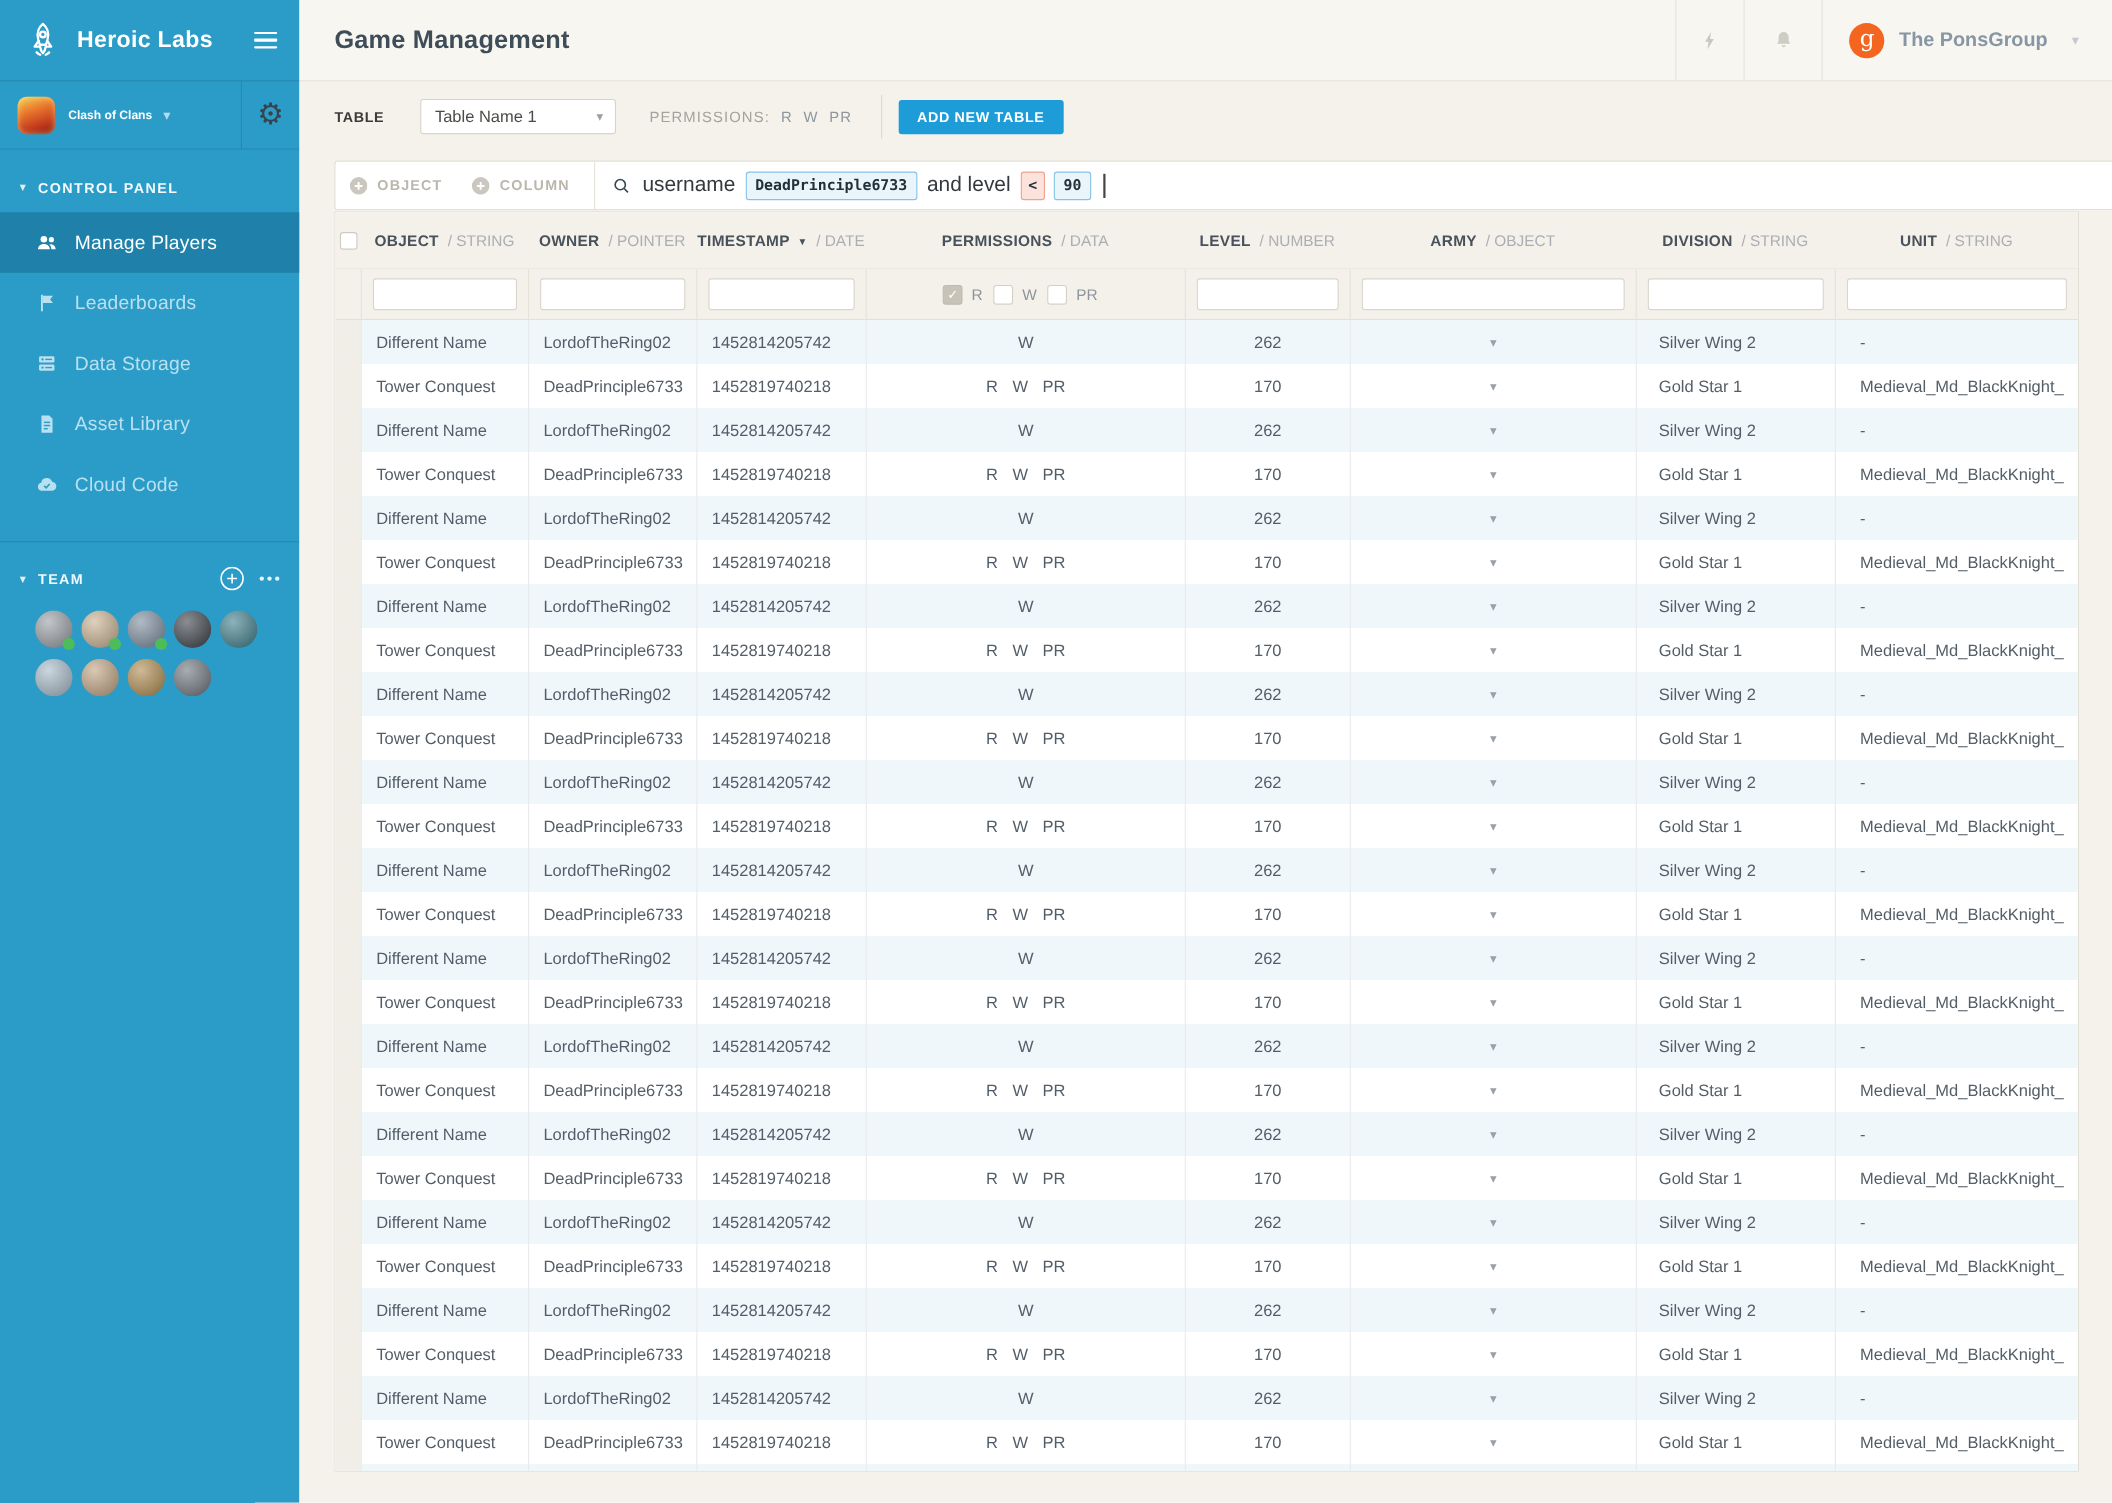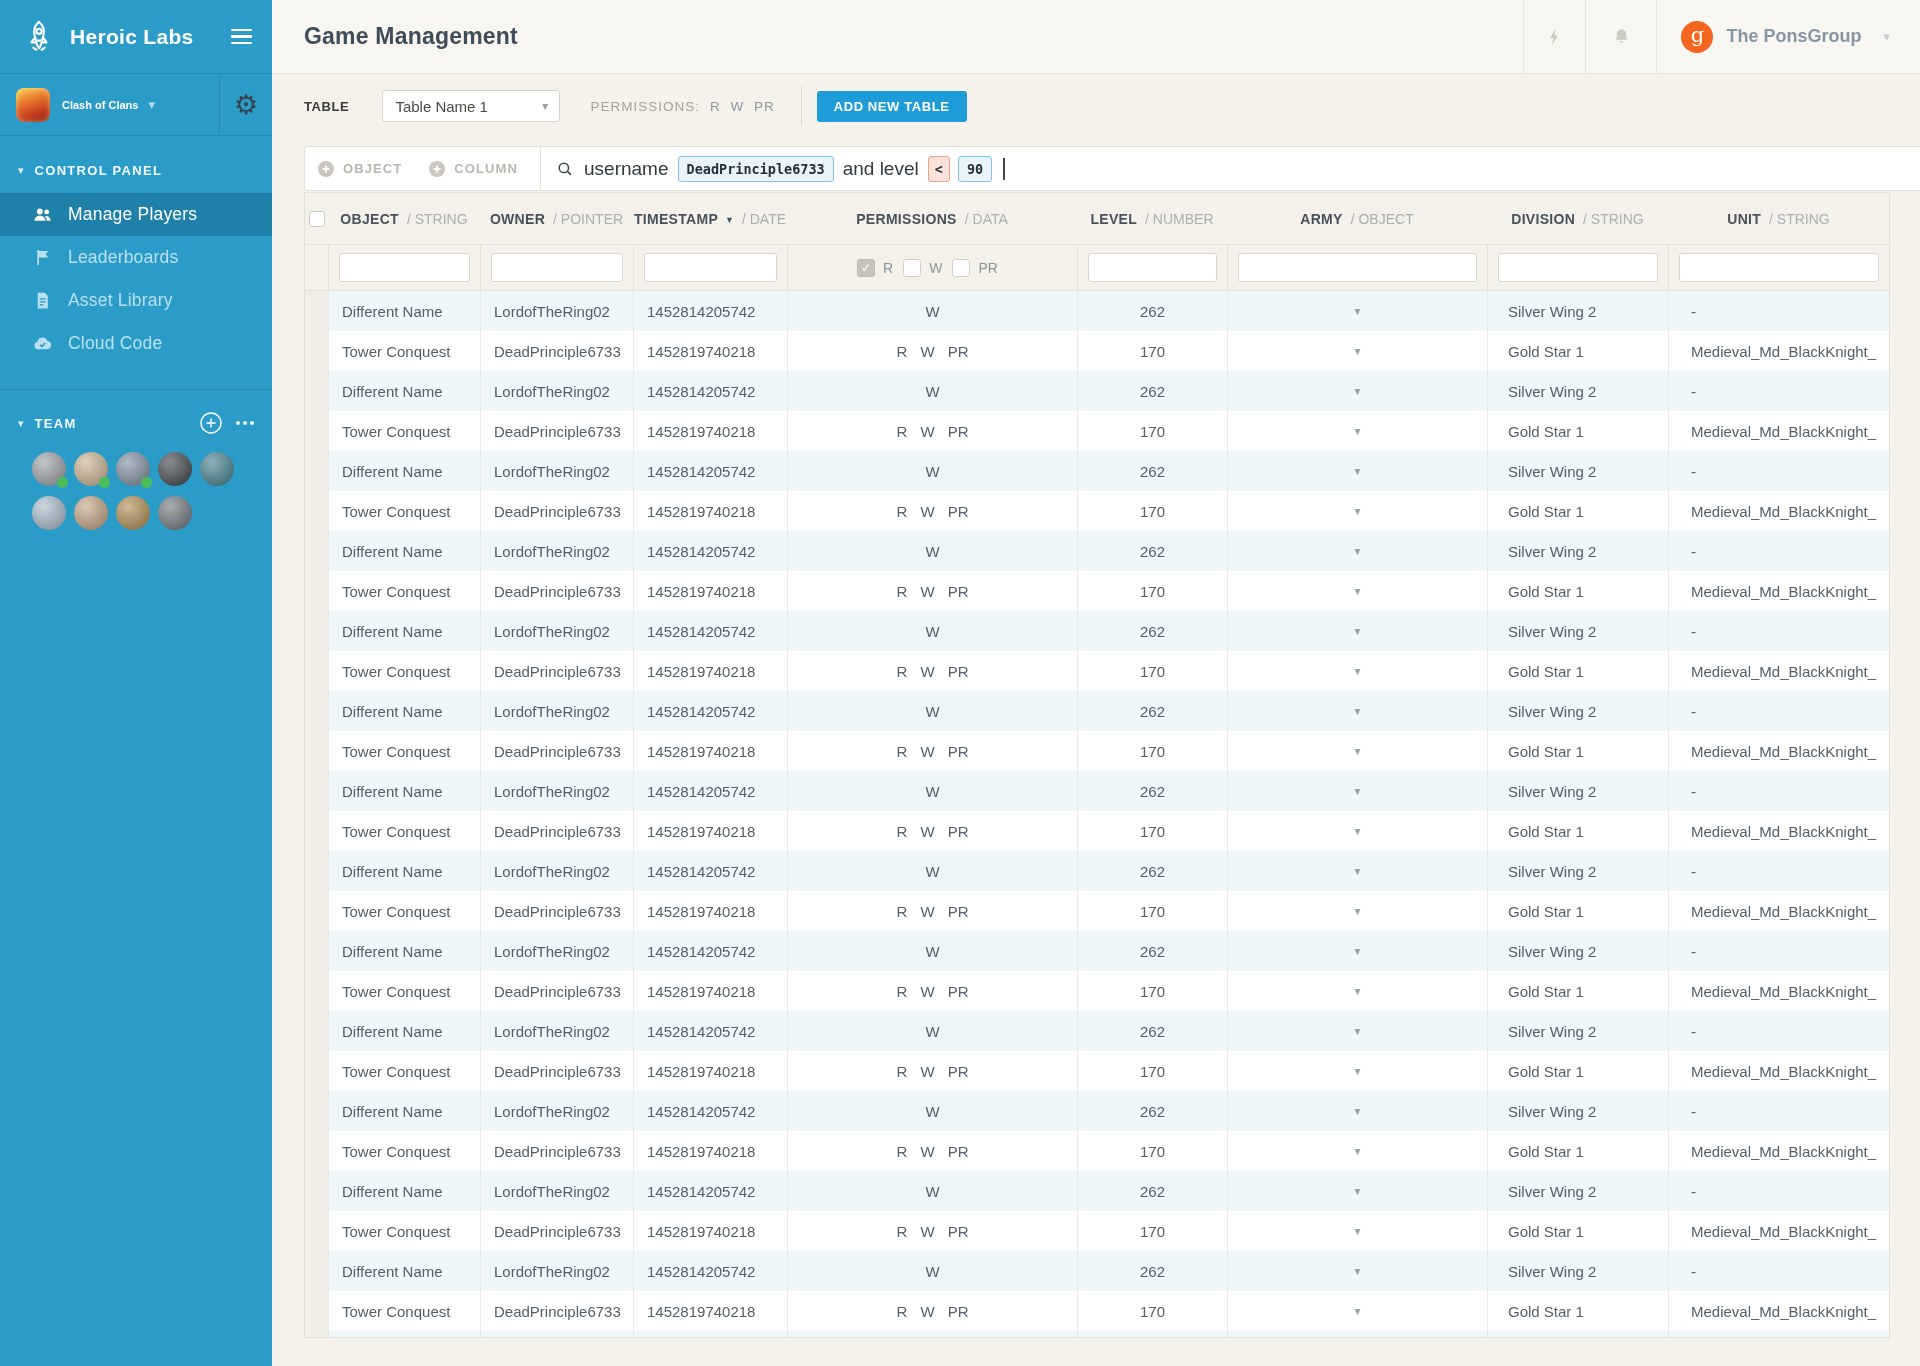--- a/index.html
+++ b/index.html
@@ -20,21 +20,21 @@
   .game-name { font-size:11px; font-weight:700; margin-left:12px; white-space:nowrap; }
   .game-chevron { margin-left:10px; color:rgba(255,255,255,.65); font-size:13px; }
   .gear-cell { width:53px; height:100%; border-left:1px solid rgba(0,0,0,.12); display:flex; align-items:center; justify-content:center; cursor:pointer; }
   .gear-glyph { font-family:"DejaVu Sans", sans-serif; font-size:27px; color:#37444E; line-height:1; }
 
   .section-head { margin-top:17px; height:34px; display:flex; align-items:center; padding:0 18px; }
   .tri { font-size:11px; color:rgba(255,255,255,.85); margin-right:11px; }
   .section-label { font-size:13px; font-weight:700; letter-spacing:1.3px; color:#F2FAFD; }
 
   .nav { margin-top:6px; }
-  .nav-item { height:43px; display:flex; align-items:center; padding-left:32px; color:#B9E0F0; cursor:pointer; }
+  .nav-item { height:55px; display:flex; align-items:center; padding-left:32px; color:#B9E0F0; cursor:pointer; }
   .nav-item.active { background:#1F80A9; color:#fff; }
   .nav-ico { width:22px; height:22px; margin-right:14px; display:flex; align-items:center; }
   .nav-ico svg { width:21px; height:21px; }
   .nav-label { font-size:17.5px; font-weight:500; letter-spacing:.2px; }
 
   .team-divider { margin-top:24px; border-top:1px solid rgba(0,0,0,.15); }
   .team-head { margin-top:22px; display:flex; align-items:center; padding:0 18px; }
   .team-actions { margin-left:auto; display:flex; align-items:center; gap:14px; }
   .team-add { cursor:pointer; display:flex; }
   .team-more { display:flex; gap:3px; cursor:pointer; padding:4px 0; }
@@ -169,20 +169,33 @@
       <div class="nav-item">
         <span class="nav-ico">
           <svg viewBox="0 0 24 24">
             <path fill="currentColor" d="M6 3.5h2v17H6z"></path>
             <path fill="currentColor" d="M8 4.5h10.5l-3 3.7 3 3.8H8z"></path>
           </svg>
         </span>
         <span class="nav-label">Leaderboards</span>
       </div>
 
+      <div class="nav-item">
+        <span class="nav-ico">
+          <svg viewBox="0 0 24 24">
+            <rect x="4" y="4.5" width="16" height="6.4" rx="1.4" fill="currentColor"></rect>
+            <rect x="4" y="13" width="16" height="6.4" rx="1.4" fill="currentColor"></rect>
+            <circle cx="7.6" cy="7.7" r="1.2" fill="#2B9CC8"></circle>
+            <circle cx="7.6" cy="16.2" r="1.2" fill="#2B9CC8"></circle>
+            <rect x="10.5" y="7" width="7" height="1.4" fill="#2B9CC8"></rect>
+            <rect x="10.5" y="15.5" width="7" height="1.4" fill="#2B9CC8"></rect>
+          </svg>
+        </span>
+        <span class="nav-label">Data Storage</span>
+      </div>
 
 
       <div class="nav-item">
         <span class="nav-ico">
           <svg viewBox="0 0 24 24">
             <path fill="currentColor" d="M6.5 3h8L18 6.5V21H6.5z"></path>
             <rect x="9" y="9.5" width="6.5" height="1.5" fill="#2B9CC8"></rect>
             <rect x="9" y="12.8" width="6.5" height="1.5" fill="#2B9CC8"></rect>
             <rect x="9" y="16.1" width="4" height="1.5" fill="#2B9CC8"></rect>
           </svg>

